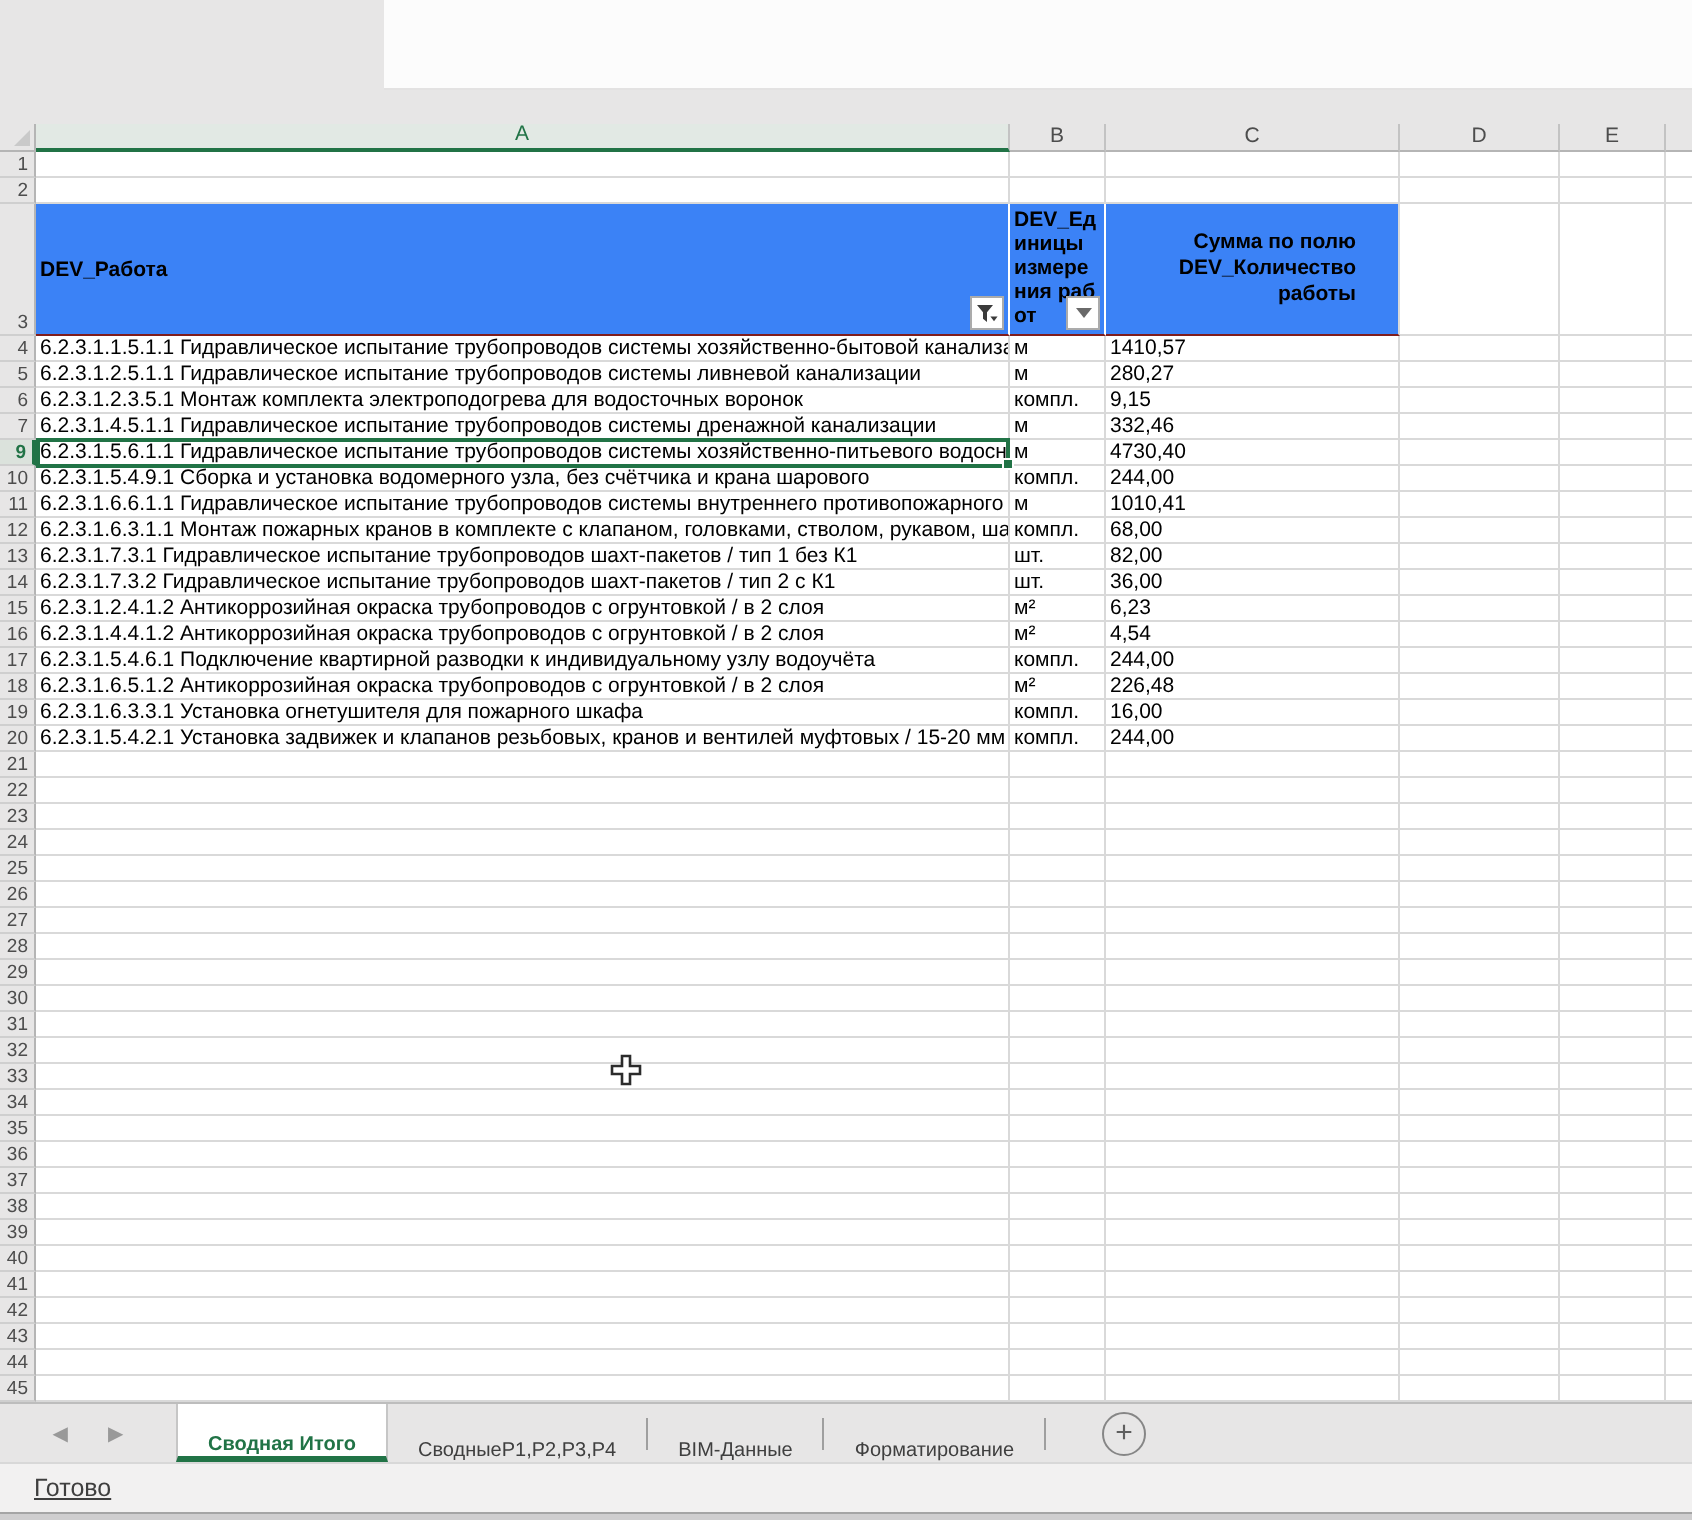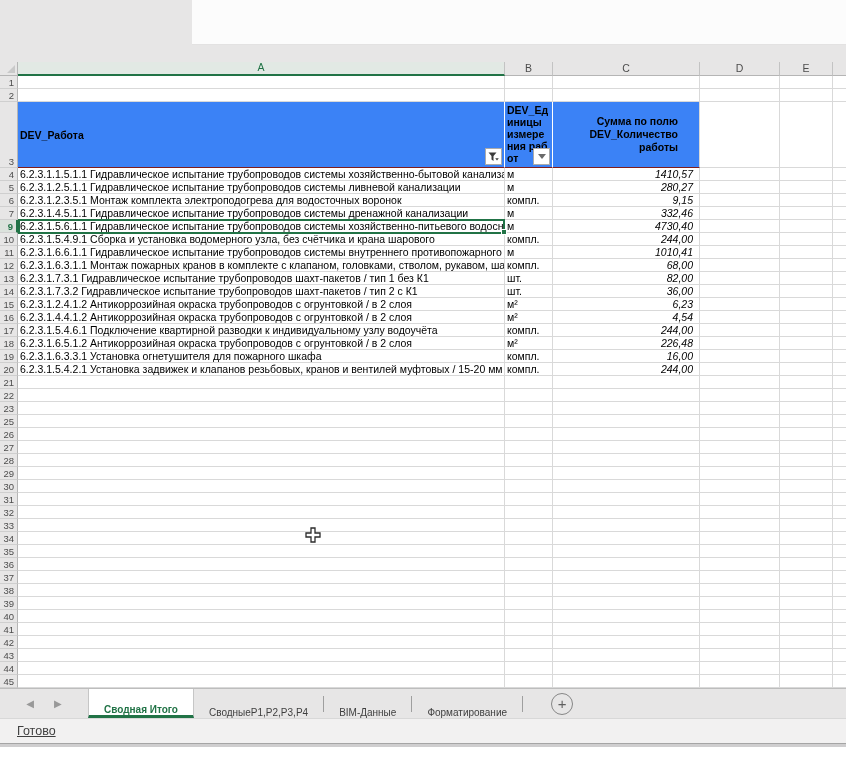--- a/index.html
+++ b/index.html
@@ -56,21 +56,21 @@
   .rowhdr.active {
     background: #dbe2dc; color: #217346; font-weight: bold;
     border-right: 2px solid #217346;
   }
   .cell {
     flex: none; background: #fff;
     border-right: 1px solid #d9d9d9; border-bottom: 1px solid #d9d9d9;
     font-size: 10.5px; line-height: 12px; color: #000;
     overflow: hidden; white-space: nowrap; padding: 0 2px;
   }
-  .cell.qty { text-align: right; padding-right: 6px; font-style: italic; }
+  .cell.qty { text-align: left; padding-right: 6px; }
 
   
   .header-row { height: 66px; }
   .header-row .rowhdr { line-height: 120px; }
   .hdr-cell {
     background: #3b82f6; font-weight: bold; position: relative;
     border-bottom: 1px solid #7f1d1d;
   }
   .a3 { display: flex; align-items: center; border-right: 1px solid #fff; }
   .b3 {
@@ -368,20 +368,29 @@
     <div class="grid-row">
       <div class="rowhdr">23</div>
       <div class="cell col-a"></div>
       <div class="cell col-b"></div>
       <div class="cell col-c qty"></div>
       <div class="cell col-d"></div>
       <div class="cell col-e"></div>
       <div class="cell col-f"></div>
     </div>
     <div class="grid-row">
+      <div class="rowhdr">24</div>
+      <div class="cell col-a"></div>
+      <div class="cell col-b"></div>
+      <div class="cell col-c qty"></div>
+      <div class="cell col-d"></div>
+      <div class="cell col-e"></div>
+      <div class="cell col-f"></div>
+    </div>
+    <div class="grid-row">
       <div class="rowhdr">25</div>
       <div class="cell col-a"></div>
       <div class="cell col-b"></div>
       <div class="cell col-c qty"></div>
       <div class="cell col-d"></div>
       <div class="cell col-e"></div>
       <div class="cell col-f"></div>
     </div>
     <div class="grid-row">
       <div class="rowhdr">26</div>

